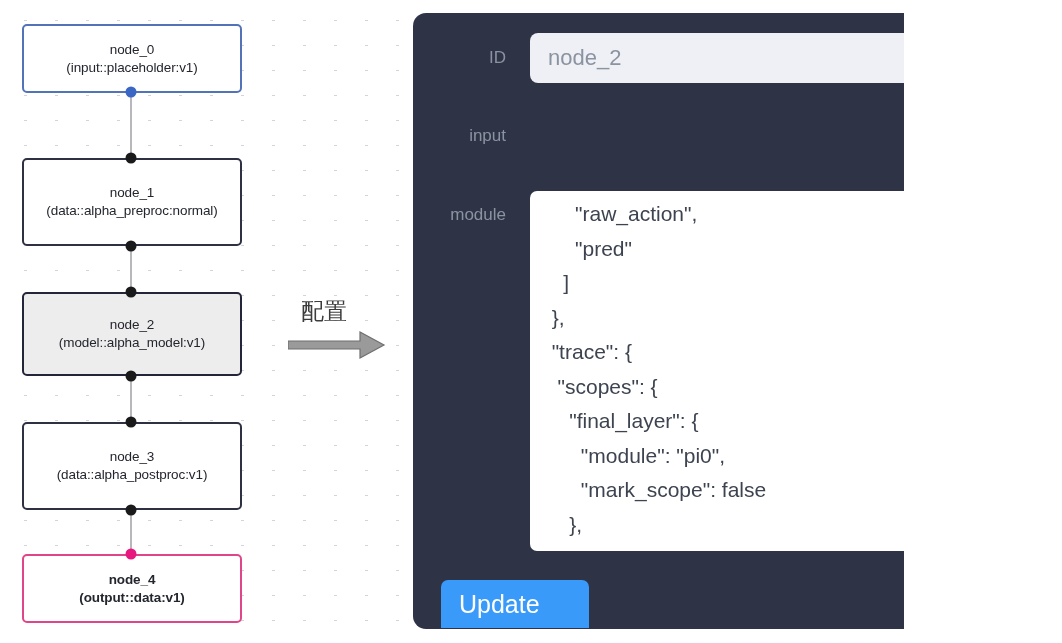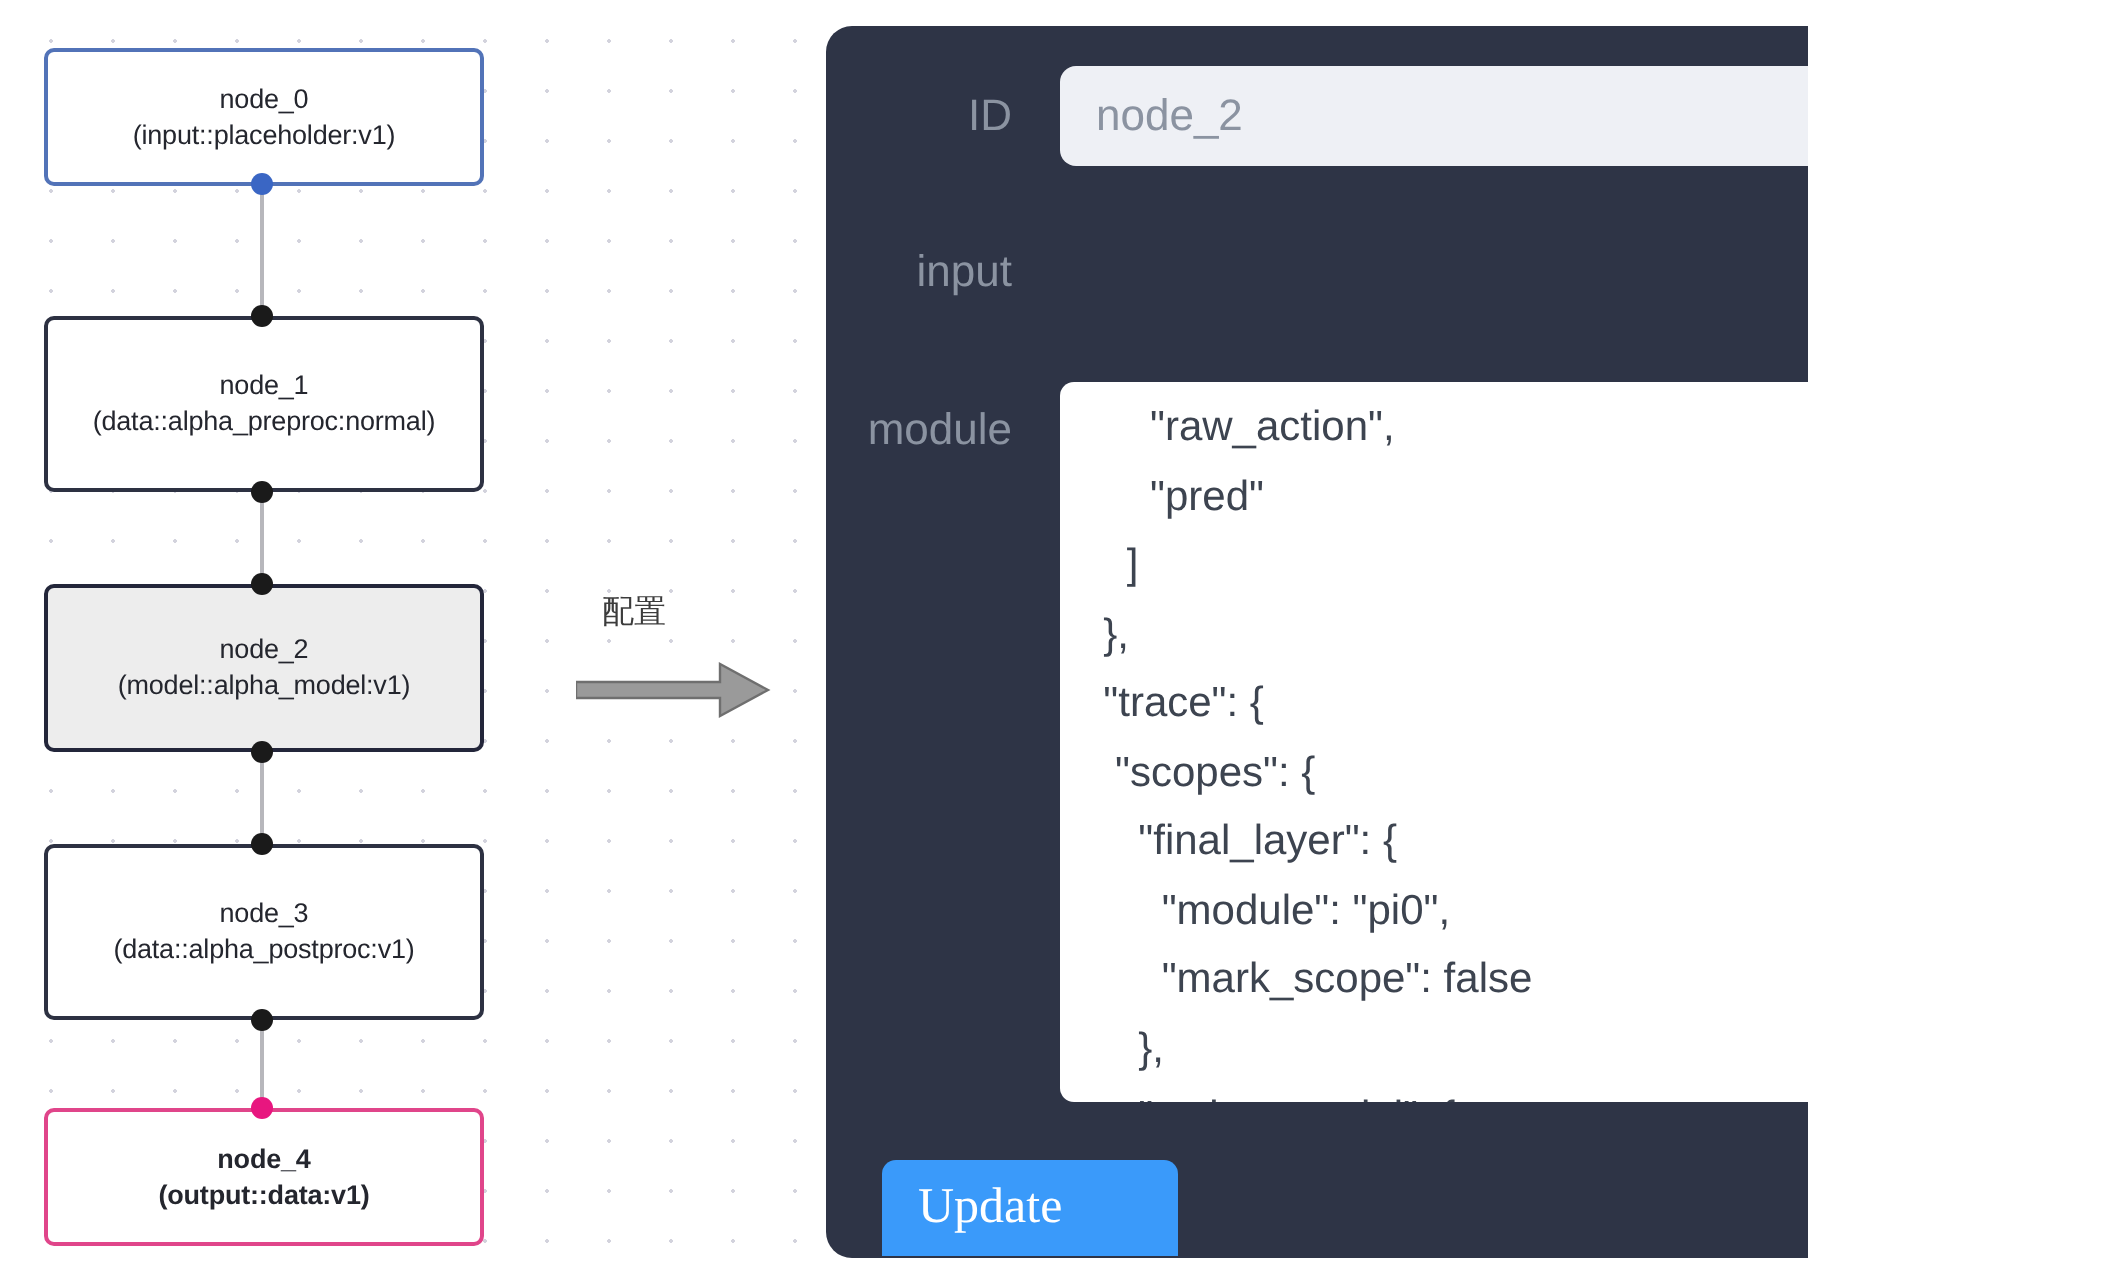--- a/index.html
+++ b/index.html
@@ -76,21 +76,21 @@
 
   
   #arrow-annotation {
     position: absolute;
     left: 288px; top: 296px;
     width: 112px; height: 64px;
   }
   #arrow-label {
     position: absolute;
     left: 13px; top: 0px;
-    font-size: 16px;
+    font-size: 23px;
     color: #3c3c3c;
     font-family: Liberation Mono, monospace;
     white-space: nowrap;
   }
   #arrow-shape {
     position: absolute;
     left: 0px; top: 35px;
   }
 
   
@@ -106,21 +106,21 @@
     position: absolute;
     display: flex;
     align-items: flex-start;
   }
   .field-label {
     width: 100px;
     text-align: right;
     padding-right: 24px;
     box-sizing: border-box;
     color: #8b93a1;
-    font-size: 22px;
+    font-size: 17px;
     line-height: 26px;
     font-family: "Liberation Sans", sans-serif;
     user-select: none;
   }
   .field-input {
     box-sizing: border-box;
     background: #eef0f5;
     border: none;
     border-radius: 8px;
     color: #8b93a1;
@@ -193,21 +193,21 @@
   #update-button {
     position: absolute;
     left: 28px; top: 567px;
     width: 148px;
     height: 48px;
     background: #3a9afa;
     border: none;
     border-radius: 7px 7px 0 0;
     color: #ffffff;
     font-size: 25px;
-    font-family: Liberation Serif, serif;
+    font-family: Liberation Sans, sans-serif;
     text-align: left;
     padding-left: 18px;
     line-height: 40px;
     cursor: pointer;
   }
 </style>
 </head>
 <body>
 
 <div id="screen">

